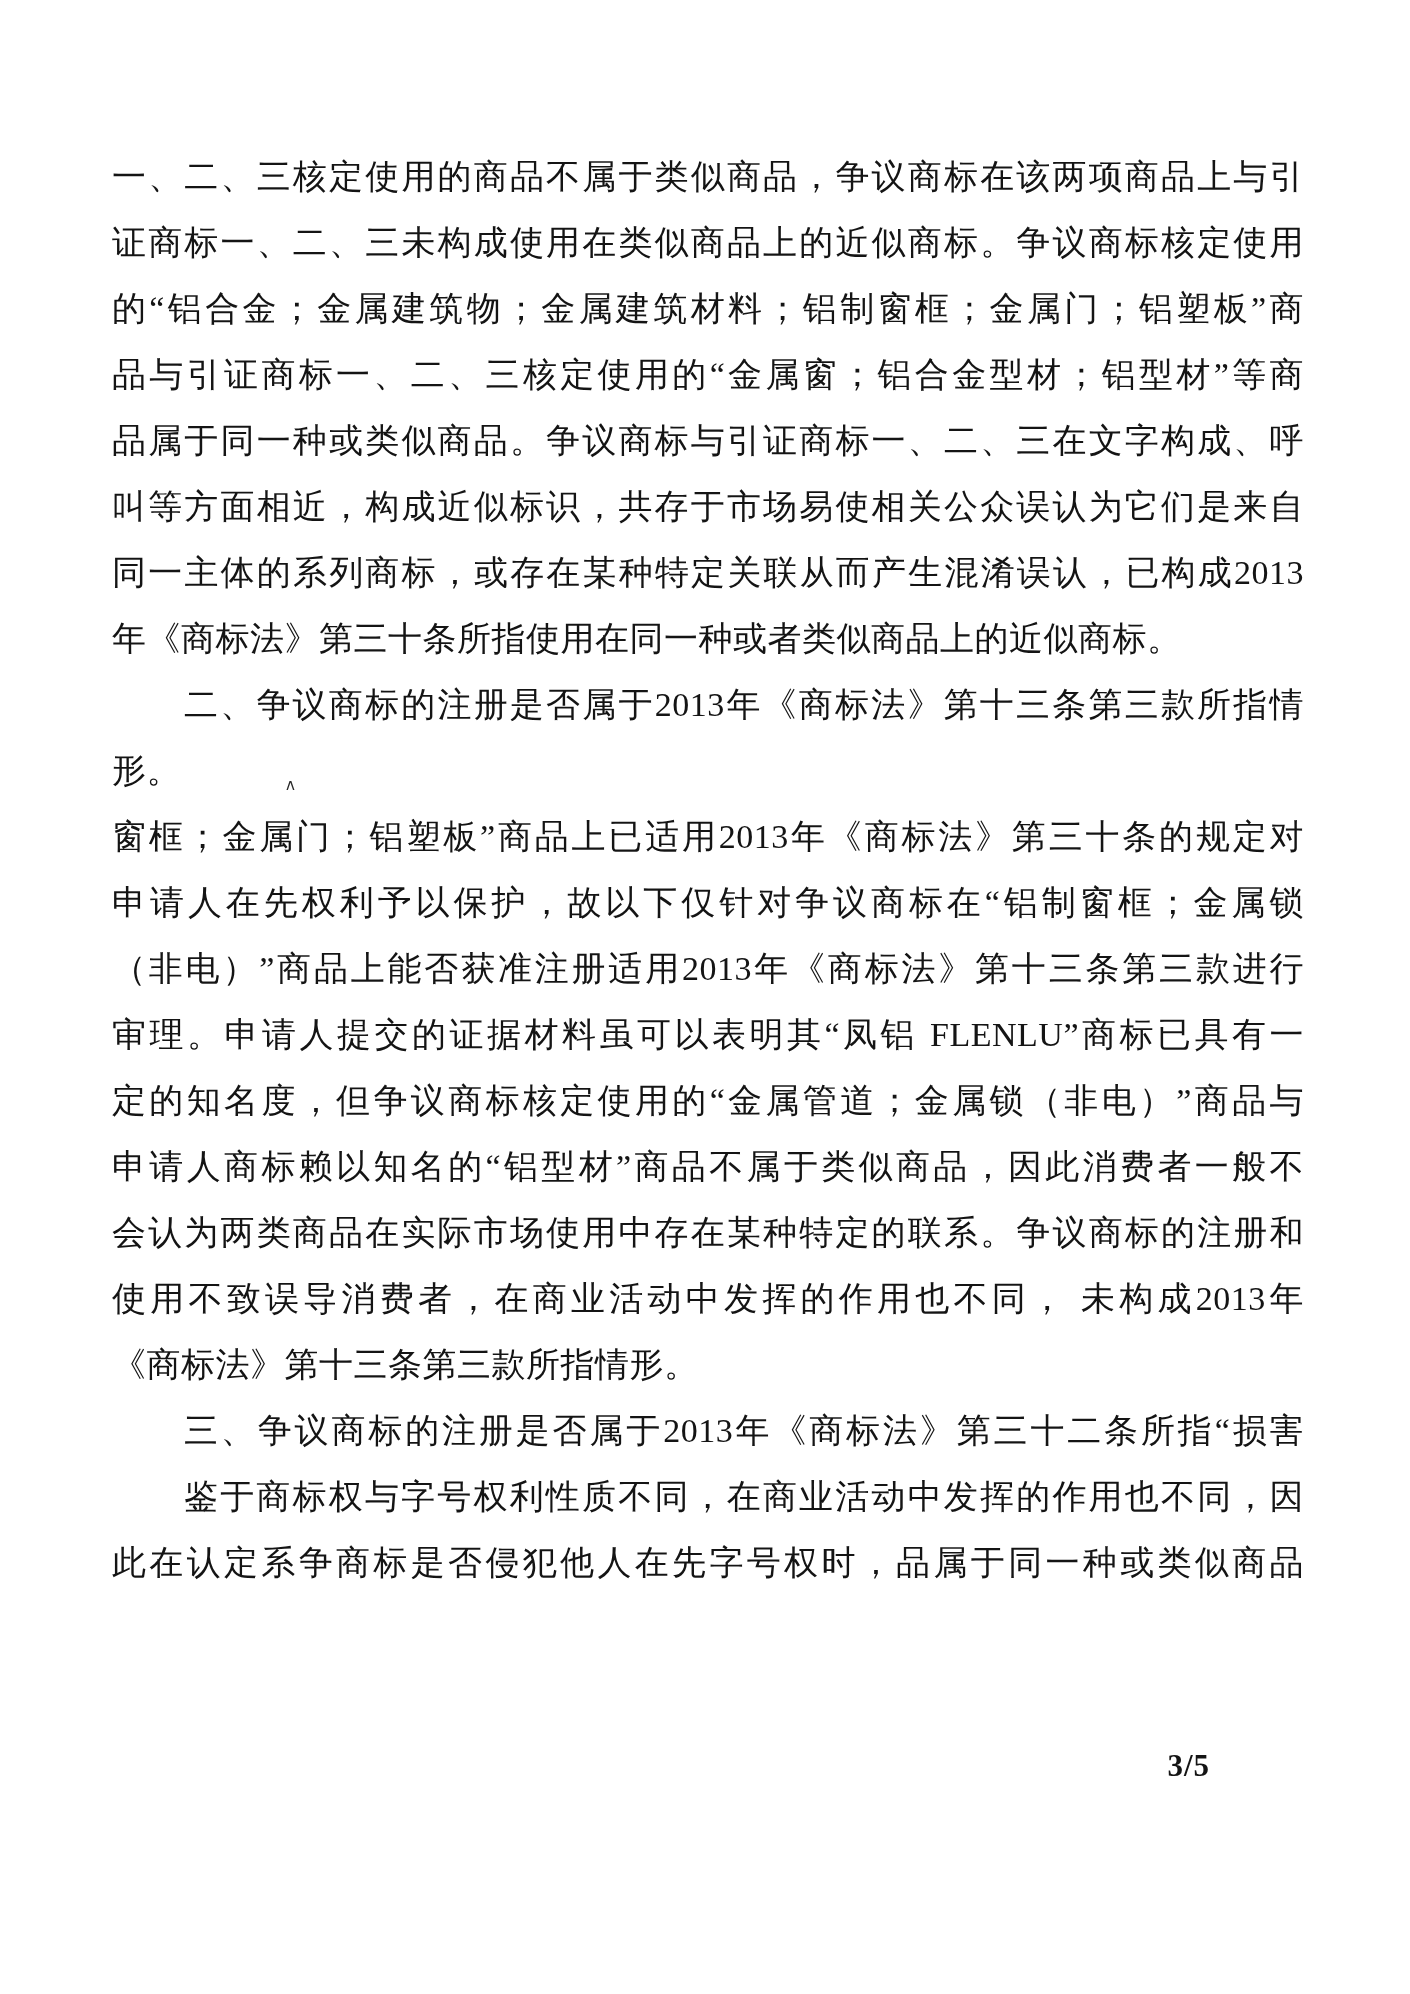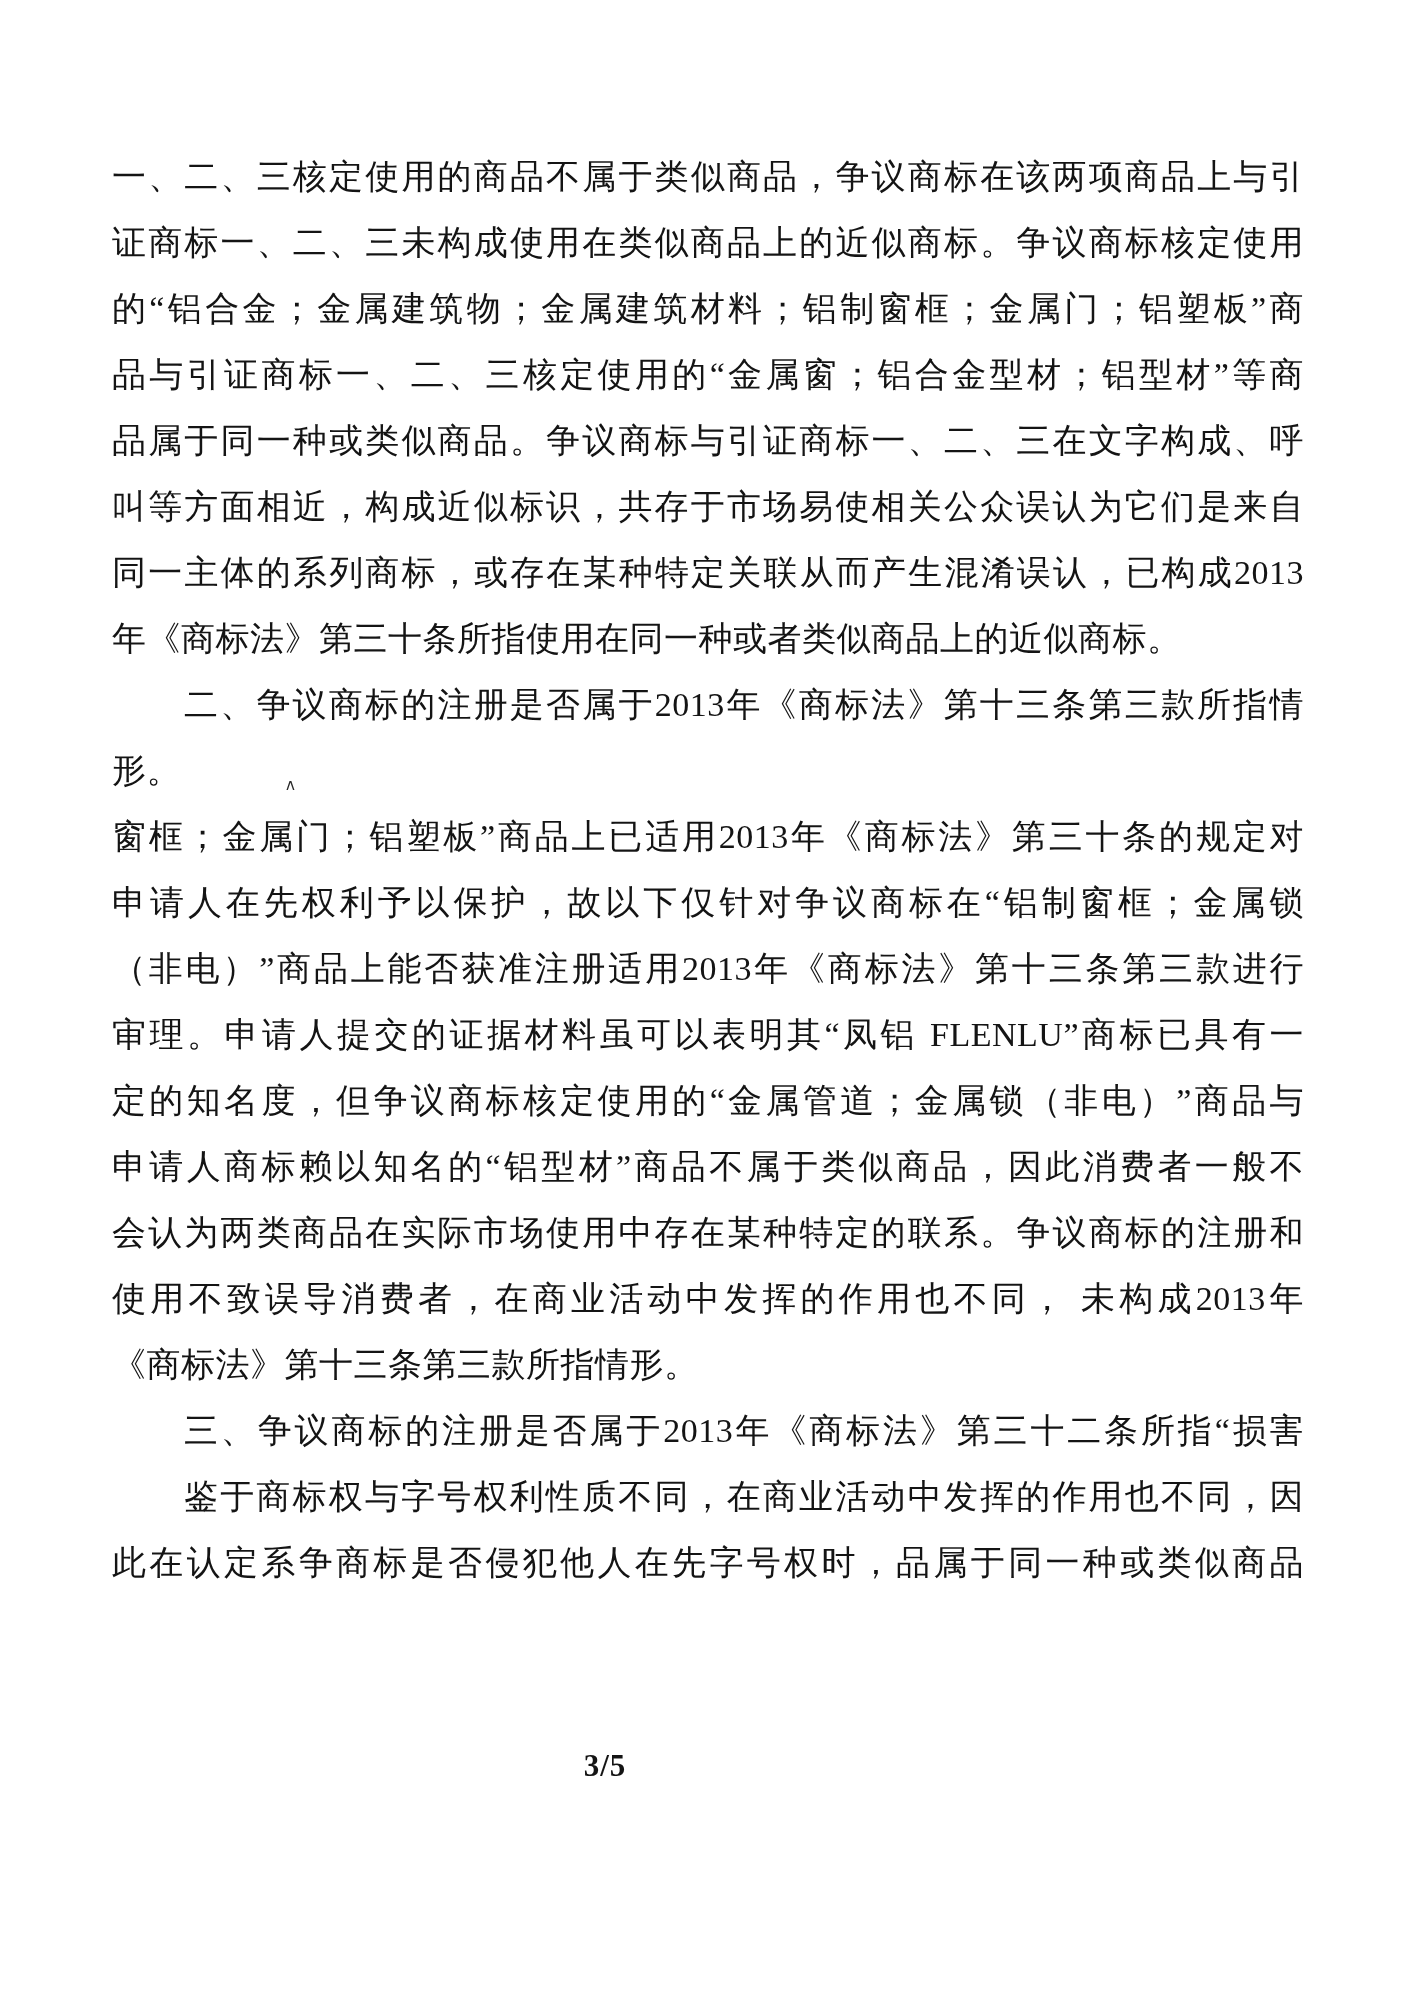--- a/index.html
+++ b/index.html
@@ -43,21 +43,21 @@
     top: 776px;
     font-size: 15px;
     color: #2a2a2a;
     font-family: "DejaVu Sans", sans-serif;
   }
   .footer {
     position: absolute;
     left: 0;
     top: 1748px;
     width: 1210px;
-    text-align: center;
+    text-align: right;
     font-size: 31px;
     font-weight: bold;
     letter-spacing: 1px;
     font-family: "Liberation Serif", "DejaVu Serif", serif;
     color: #141414;
   }
 </style>
 </head>
 <body>
 

